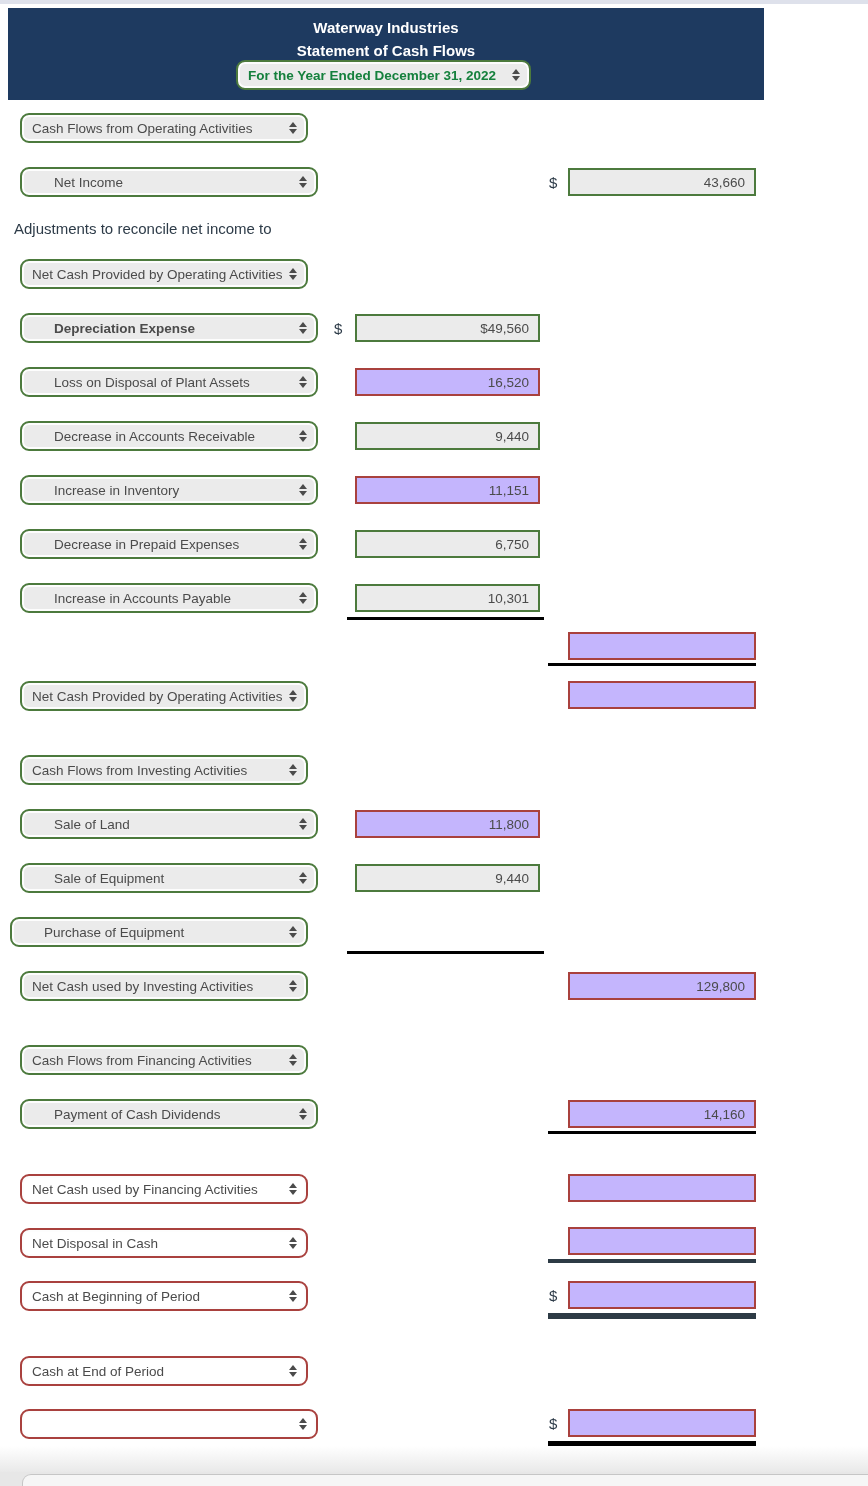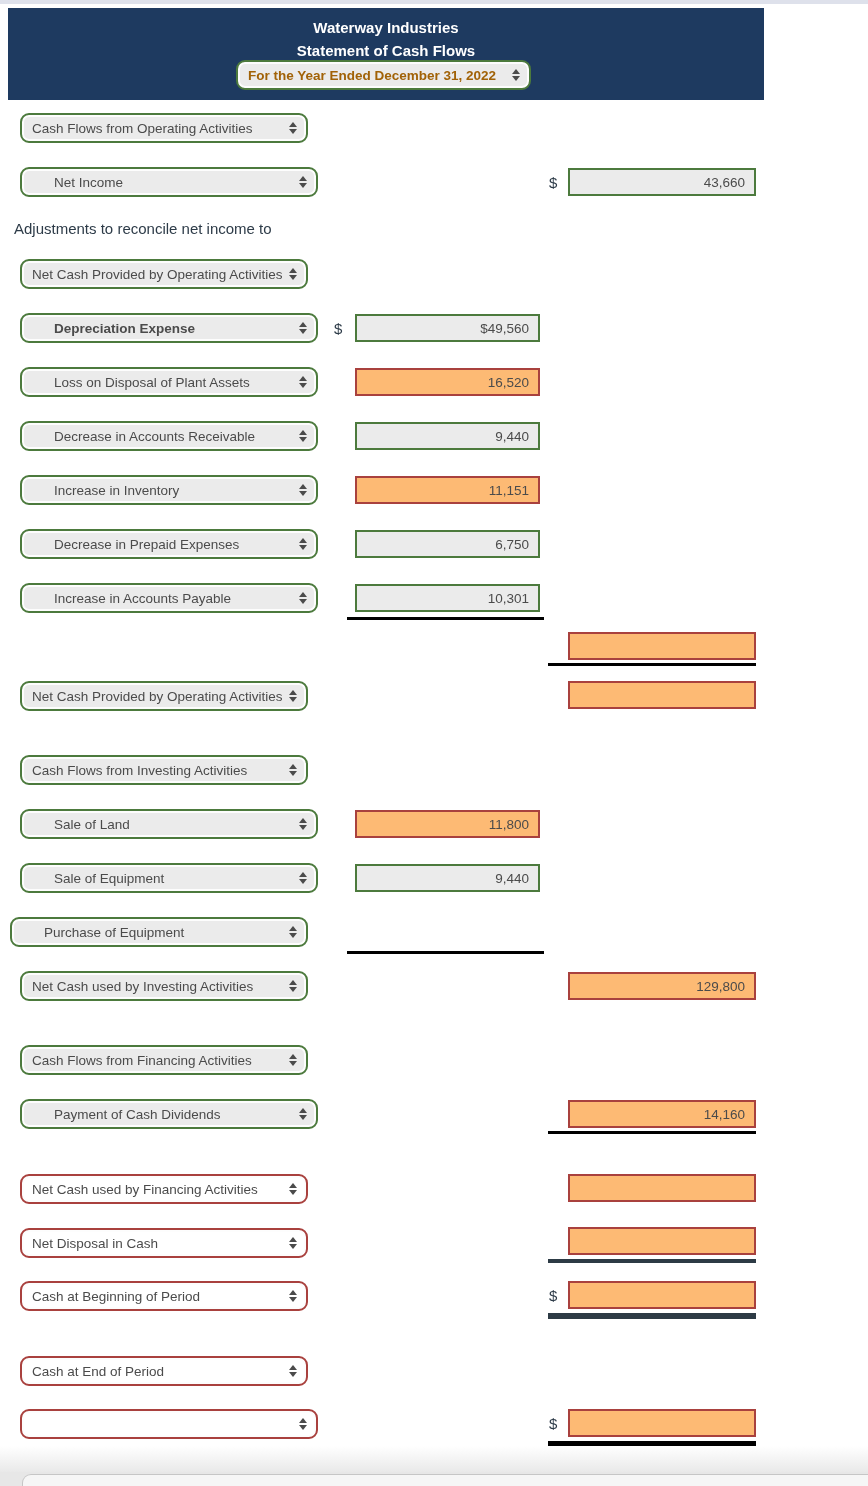--- a/index.html
+++ b/index.html
@@ -11,21 +11,21 @@
   }
   .topstrip { position:absolute; left:0; top:0; width:868px; height:4px; background:#dee1eb; }
 
   
   .header {
     position:absolute; left:8px; top:8px; width:756px; height:92px;
     background:#1e3a60; color:#ffffff;
   }
   .header .title    { position:absolute; top:11px;  left:0; width:100%; text-align:center; font-size:15px; font-weight:bold; }
   .header .subtitle { position:absolute; top:34px;  left:0; width:100%; text-align:center; font-size:15px; font-weight:bold; }
-  .header .dd { top:52px; left:228px; width:295px; font-weight:bold; color:#a16207; }
+  .header .dd { top:52px; left:228px; width:295px; font-weight:bold; color:#15803d; }
 
   
   .dd {
     position:absolute; height:30px; border-radius:9px; border:2px solid #4c7a3d;
     background:#ebebeb; box-shadow: inset 0 0 0 2px #fdfdfd;
     display:flex; align-items:center; padding:0 26px 0 10px;
     font-size:13.5px; color:#4b4b4b; cursor:default; white-space:nowrap; overflow:hidden;
   }
   .dd.red { border-color:#a9413e; background:#ffffff; }
   .dd .spin { position:absolute; right:9px; top:50%; transform:translateY(-50%);
@@ -35,21 +35,21 @@
   .dd .spin i.up { border-bottom:5px solid #4b4b4b; }
   .dd .spin i.dn { border-top:5px solid #4b4b4b; }
   .w1 { width:288px; } .w2 { width:298px;padding-left:32px; }
 
   
   .inp {
     position:absolute; height:28px; border:2px solid #4c7a3d; background:#ebebeb;
     font-family:"Liberation Sans", sans-serif; font-size:13.5px; color:#4b4b4b;
     text-align:right; padding:0 9px; outline:none;
   }
-  .inp.red { border-color:#a9413e; background:#fdba74; }
+  .inp.red { border-color:#a9413e; background:#c4b5fd; }
   .mid { left:355px; width:185px; }
   .rgt { left:568px; width:188px; }
 
   .dollar { position:absolute; font-size:15px; color:#2d3b48; }
 
   
   .rule { position:absolute; background:#000000; height:3px; }
   .rule.midcol { left:347px; width:197px; }
   .rule.rgtcol { left:548px; width:208px; }
   .rule.slate  { background:#2d3b45; height:4px; }

